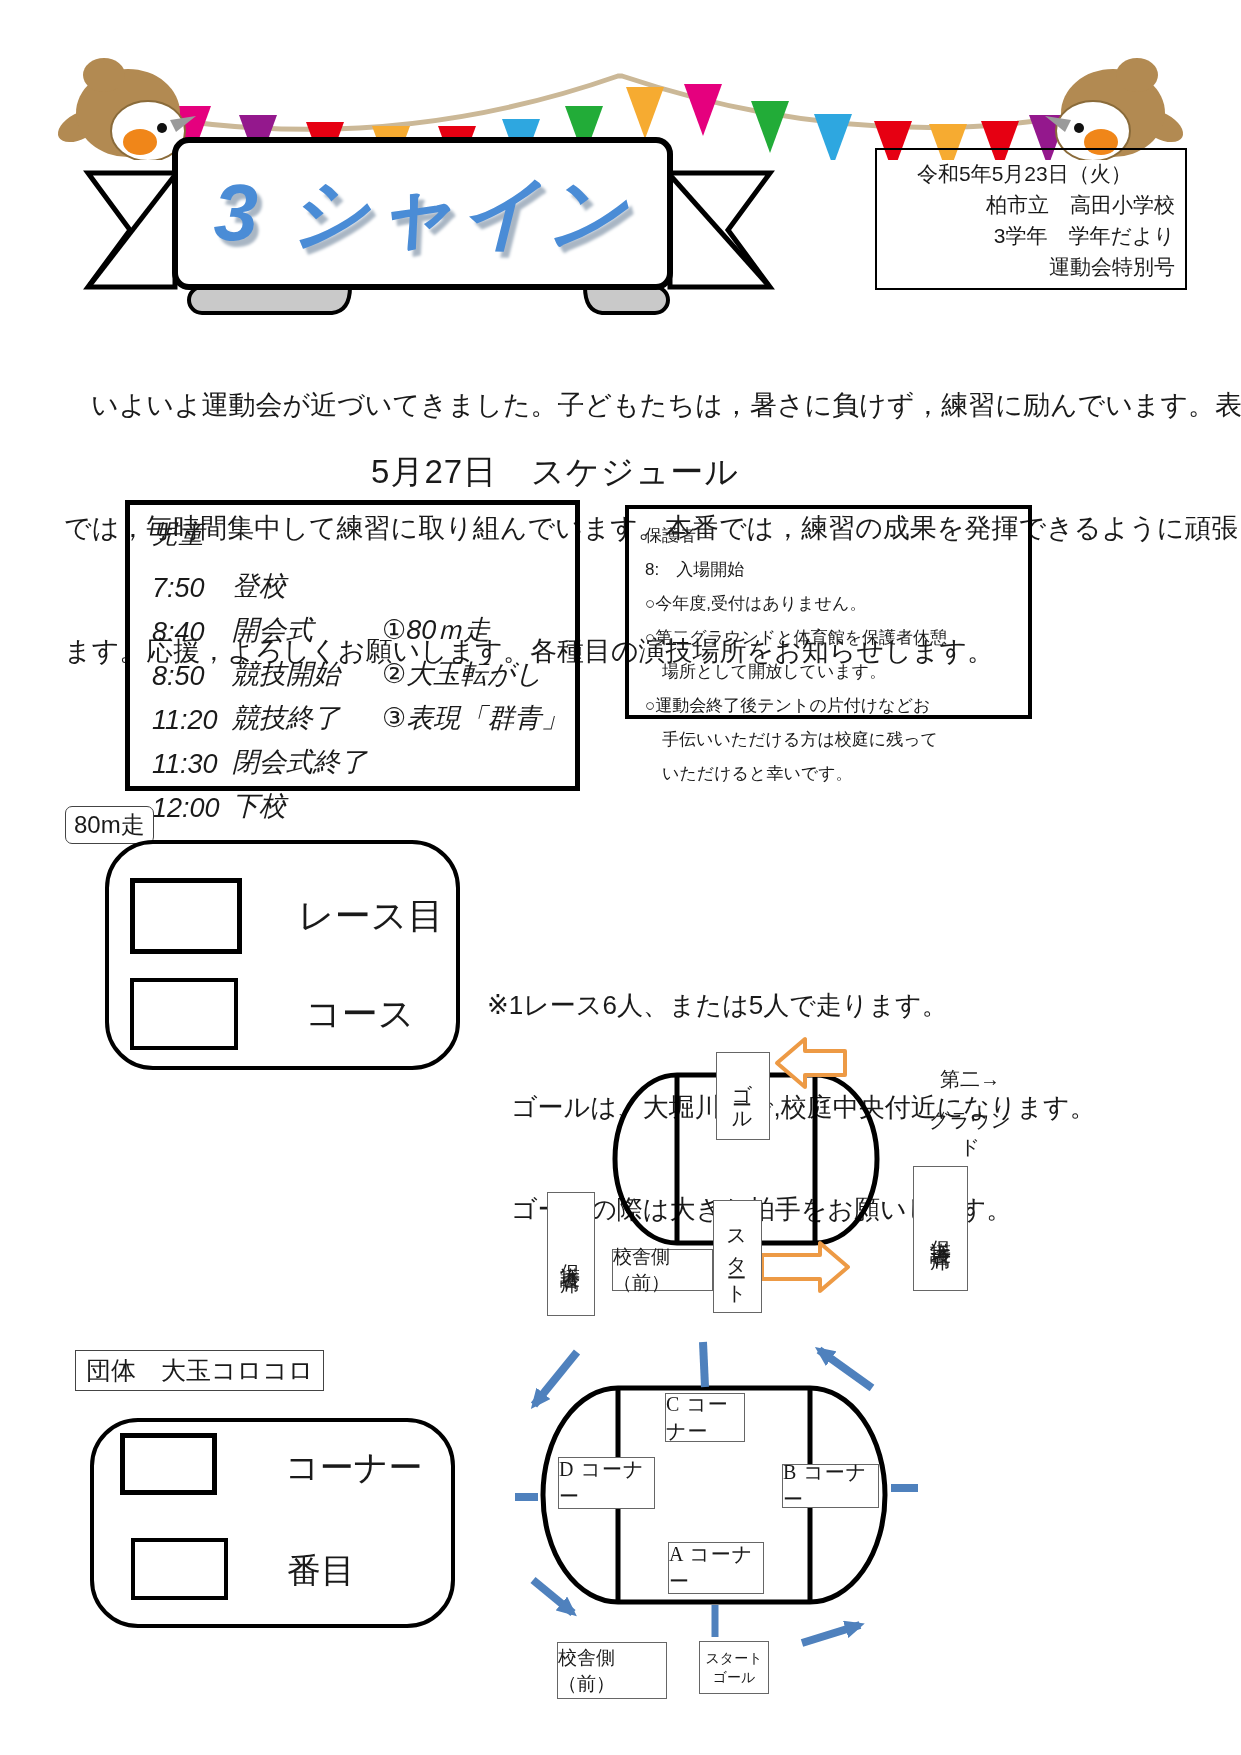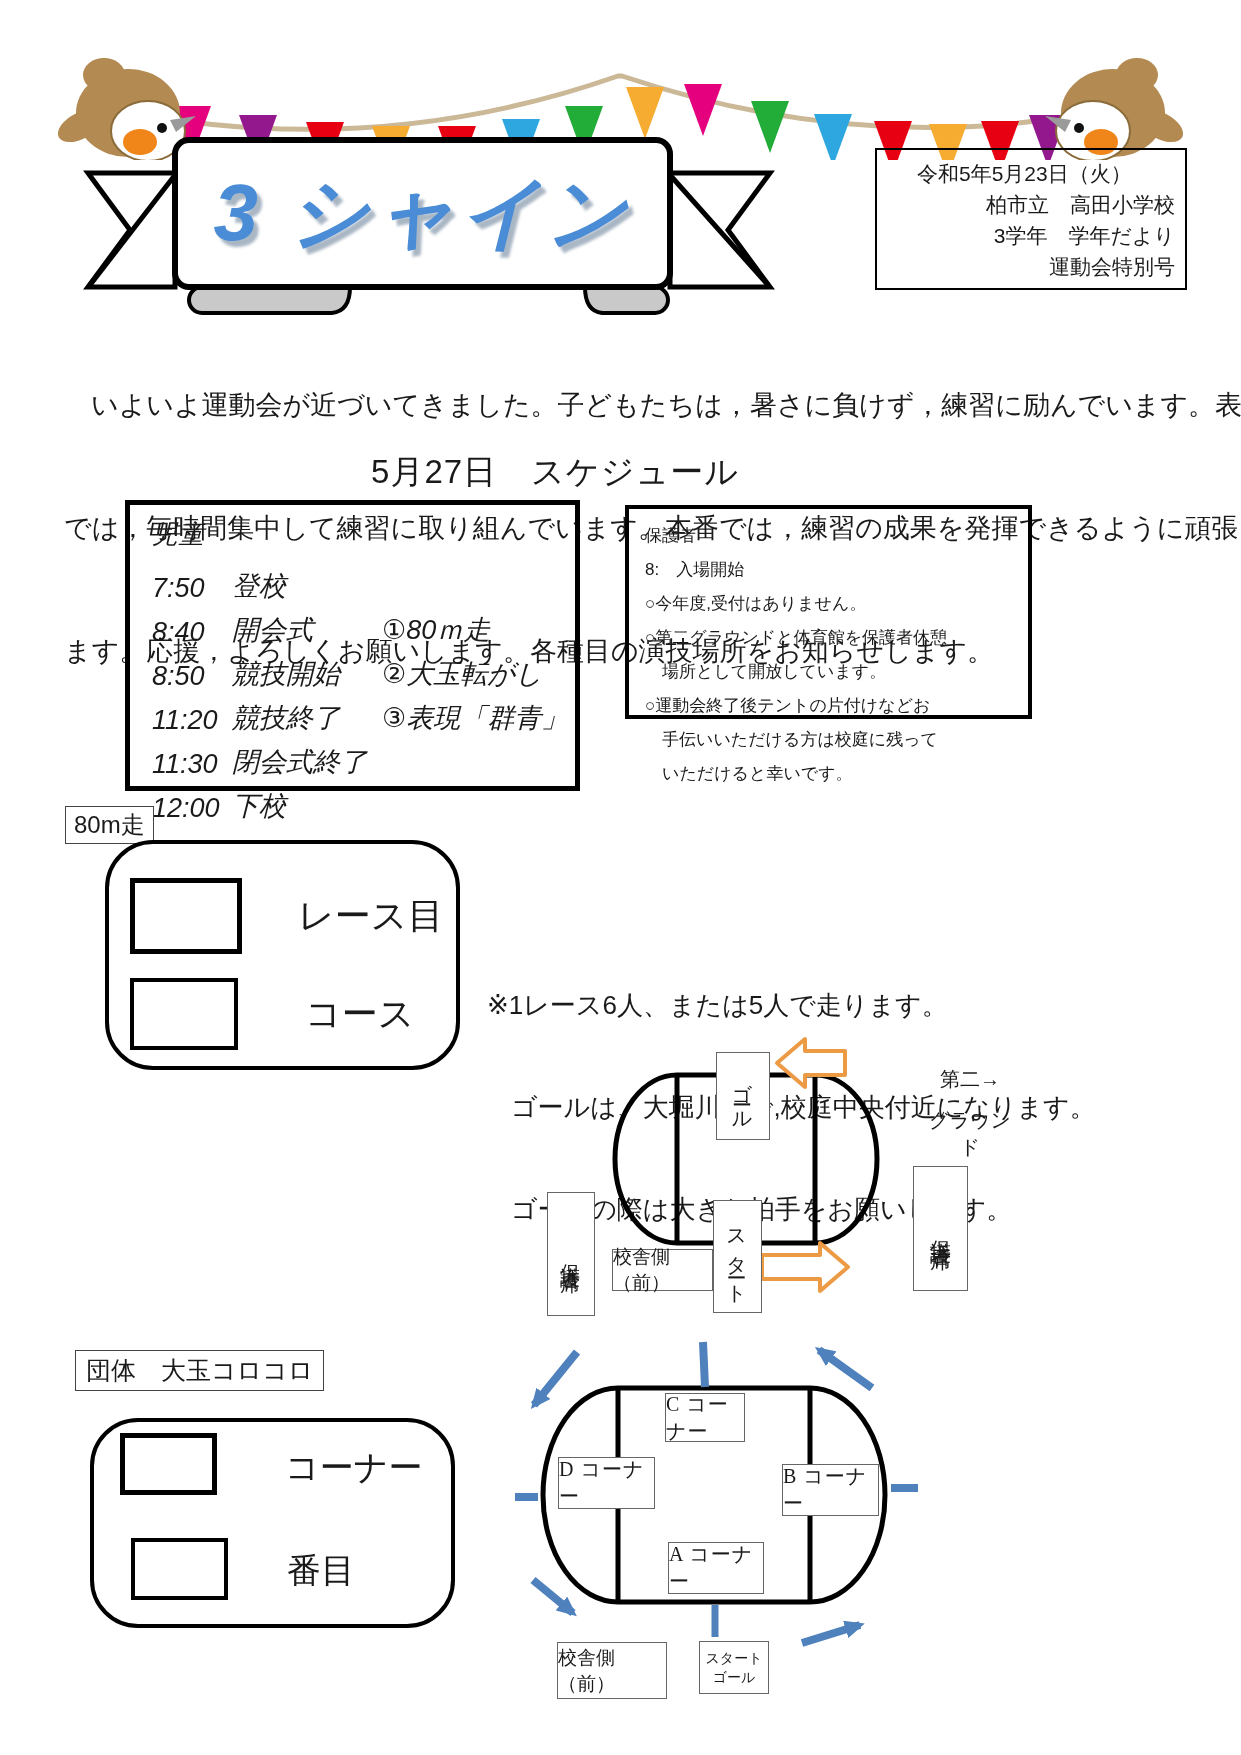--- a/index.html
+++ b/index.html
@@ -28,21 +28,21 @@
   .box-heading{margin-bottom:8px;}
   .srow{display:flex;height:44px;align-items:flex-end;font-size:27px;}
   .srow .t{width:80px;}
   .srow .i{width:150px;}
   .parents-box{left:625px;top:505px;width:407px;height:214px;border:4px solid #000;
     box-sizing:border-box;padding:10px 16px 0 16px;font-size:17px;line-height:34px;}
   .pline{white-space:pre;}
 
   
   .sec-label{border:1px solid #444;background:#fff;font-size:24px;padding:2px 8px;white-space:pre;}
-  .lbl-80m{left:65px;top:806px;}
+  .lbl-80m{left:65px;top:806px;border-radius:7px;}
   .lbl-dan{left:75px;top:1350px;font-size:25px;padding:3px 10px;}
 
   
   .round-box{border:4px solid #000;border-radius:48px;background:#fff;box-sizing:border-box;}
   .rb1{left:105px;top:840px;width:355px;height:230px;}
   .rb2{left:90px;top:1418px;width:365px;height:210px;}
   .blank{background:#fff;box-sizing:border-box;}
   .blank.thick{border:5px solid #000;}
   .blank.thin{border:4px solid #000;}
   .legend-text{font-size:36px;white-space:pre;}
@@ -61,21 +61,21 @@
   .school1{left:612px;top:1249px;width:101px;height:42px;font-size:19px;
     font-family:"Liberation Sans","DejaVu Sans",sans-serif;}
   .pseatL{left:547px;top:1192px;width:48px;height:124px;font-size:20px;}
   .pseatR{left:913px;top:1166px;width:55px;height:125px;font-size:21px;}
   .second-ground{left:920px;top:1066px;width:100px;text-align:center;font-size:20px;}
   .second-ground .g2{margin-top:14px;}
 
   .corner{font-size:20px;letter-spacing:1px;}
   .cC{left:665px;top:1393px;width:80px;height:49px;}
   .cD{left:558px;top:1457px;width:97px;height:52px;}
-  .cB{left:782px;top:1464px;width:97px;height:52px;}
+  .cB{left:782px;top:1464px;width:97px;height:44px;}
   .cA{left:668px;top:1542px;width:96px;height:52px;}
   .startgoal{left:699px;top:1641px;width:70px;height:53px;flex-direction:column;
     font-size:14px;line-height:19px;}
   .school2{left:557px;top:1642px;width:110px;height:57px;font-size:19px;
     font-family:"Liberation Sans","DejaVu Sans",sans-serif;}
 </style>
 </head>
 <body>
 
 <div class="page">

